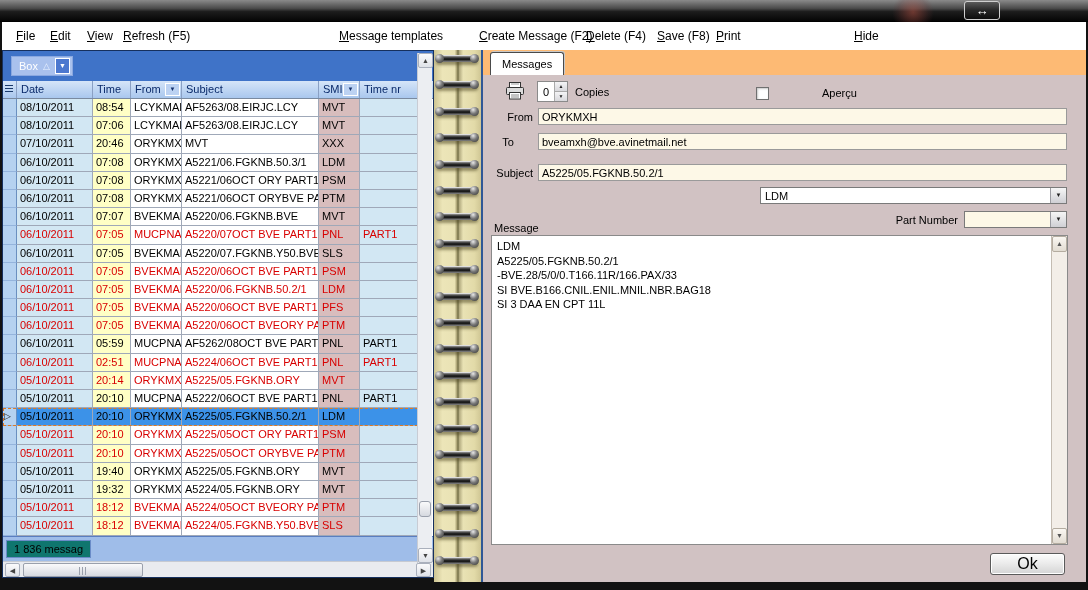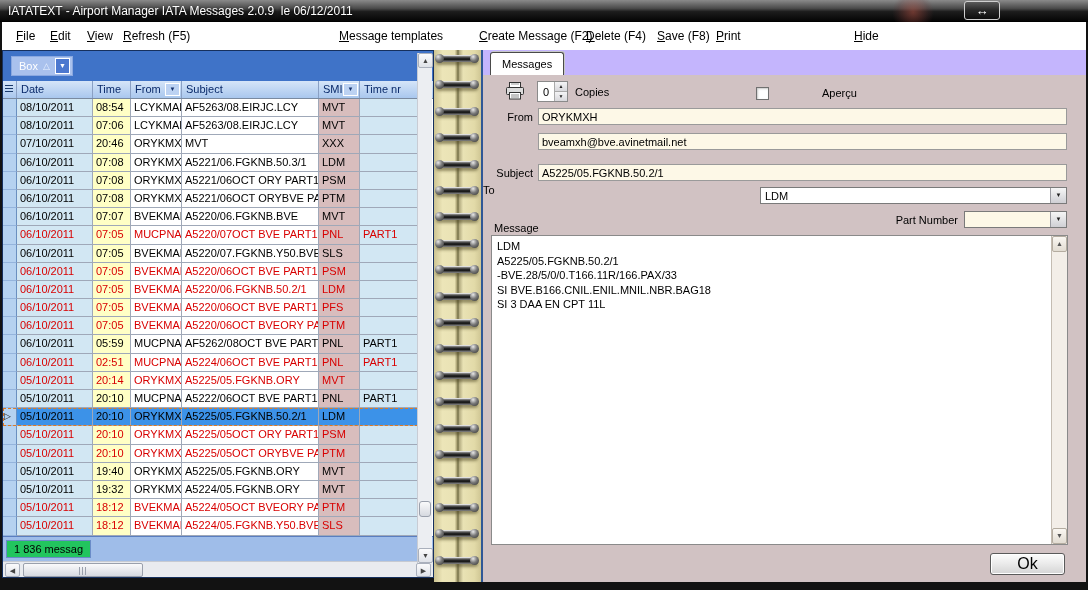--- a/index.html
+++ b/index.html
@@ -62,21 +62,21 @@
   .c-from { width:51px; background:#fff; }
   .c-subj { width:137px; background:#fff; }
   .c-smi  { width:41px; background:#d8bdbd; }
   .c-part { flex:1; background:#d2e7f3; border-right:none; }
   .trow.red .cell:not(.c-sel) { color:#d80000; }
   .trow.selected .cell:not(.c-sel) { background:#3c92e8; color:#000; }
   .trow.selected { outline:1px dashed #e07a20; outline-offset:-1px; }
 
   .status { flex:0 0 25px; background:#9fbde9; border-top:1px solid #5a7ec0; position:relative; }
   .status-box { position:absolute; left:3px; top:3px; height:18px; line-height:17px; padding:0 7px;
-    background:#22c55e; border:1px solid #6a8cc8; font-size:11px; color:#000; white-space:nowrap; }
+    background:#0f766e; border:1px solid #6a8cc8; font-size:11px; color:#000; white-space:nowrap; }
 
   .hscroll { flex:0 0 16px; background:#e9ebef; position:relative; border-top:1px solid #c6cad2; }
   .hs-btn { position:absolute; top:1px; width:15px; height:14px; background:linear-gradient(#fbfbfc,#dfe2e8);
     border:1px solid #aab0bc; border-radius:2px; font-size:7px; color:#444; text-align:center; line-height:13px; }
   .hs-left{left:2px} .hs-right{right:2px}
   .hs-thumb { position:absolute; left:20px; top:1px; width:120px; height:14px;
     background:linear-gradient(#fafafb,#d6d9e0); border:1px solid #9aa0ac; border-radius:2px; }
   .hs-thumb::after { content:""; position:absolute; left:50%; top:3px; width:7px; height:8px;
     margin-left:-4px; background:repeating-linear-gradient(90deg,#9aa0ac 0 1px, transparent 1px 3px); }
 
@@ -92,21 +92,21 @@
   .spiral { position:absolute; left:434px; top:50px; width:47px; height:532px;
     background:linear-gradient(90deg,#cdc493, #ece5b8 18%, #e9e2b4 44%, #a29a6c 49%, #6e6a42 51%, #b3ab80 54%, #e9e2b4 62%, #e2daa8 86%, #cfc694); }
   .ring { position:absolute; left:2px; width:42px; height:7px; border-radius:4px;
     background:linear-gradient(#cfcfcf, #3a3a3a 40%, #0e0e0e 60%, #8a8a8a);
     box-shadow:0 3px 3px rgba(80,72,36,.55), inset 0 1px 0 rgba(255,255,255,.55); }
   .ring::before, .ring::after { content:""; position:absolute; top:-1px; width:9px; height:9px;
     border-radius:50%; background:radial-gradient(circle at 35% 30%, #e8e8e8, #7a7a7a 45%, #2e2e2e); }
   .ring::before{left:-1px} .ring::after{right:-1px}
 
   
-  .tabstrip { position:absolute; left:481px; top:50px; width:605px; height:25px; background:#c4b5fd;
+  .tabstrip { position:absolute; left:481px; top:50px; width:605px; height:25px; background:#fdba74;
     border-left:2px solid #2f5796; }
   .tab { position:absolute; left:7px; top:2px; height:23px; padding:0 11px; background:#fff;
     border:1px solid #4a4a4a; border-bottom:none; border-radius:3px 3px 0 0;
     font-size:11px; line-height:22px; color:#000; box-shadow:1px -1px 0 #c8c8c8; }
   .rpanel { position:absolute; left:481px; top:75px; width:605px; height:507px;
     background:#d1c2c3; border-left:2px solid #2f5796; }
 
   .lab { position:absolute; font-size:11px; color:#000; white-space:nowrap; }
   .field { position:absolute; height:17px; background:#fdf8e7; border:1px solid #9a9a9a;
     font-size:11px; color:#000; padding:1px 3px; font-family:"Liberation Sans", sans-serif; width:529px; left:55px; }
@@ -142,21 +142,20 @@
 
   .ok-btn { position:absolute; left:507px; top:478px; width:75px; height:22px;
     background:linear-gradient(#fcfcfc,#ececec 45%,#d4d4d4); border:1px solid #5a5a5a;
     border-radius:3px; font-size:16px; color:#000; text-align:center; line-height:20px;
     box-shadow:inset 0 0 0 1px #fff; }
 </style>
 </head>
 <body>
 
 <div class="titlebar">
-  <span class="title-text">IATATEXT - Airport Manager IATA Messages 2.0.9 &nbsp;le 06/12/2011</span>
   <span class="title-blur"></span>
   <span class="restore-btn"><span>↔</span></span>
 </div>
 
 <div class="menubar">
     <span class="mitem"><u>F</u>ile</span>
     <span class="mitem"><u>E</u>dit</span>
     <span class="mitem"><u>V</u>iew</span>
     <span class="mitem"><u>R</u>efresh (F5)</span>
     <span class="mitem"><u>M</u>essage templates</span>
@@ -470,21 +469,21 @@
     </div>
   </div>
   <span class="lab" style="left:92px; top:11px;">Copies</span>
 
   <span class="checkbox"></span>
   <span class="lab" style="left:291px; top:12px;margin-left:48px;">Aperçu</span>
 
   <span class="lab" style="left:0; top:36px; width:50px; text-align:right;">From</span>
   <input class="field" style="top: 33px;" readonly="" value="ORYKMXH">
 
-  <span class="lab" style="left:0; top:61px; width:50px; text-align:left;margin-top:48px;">To</span>
+  <span class="lab" style="left:0; top:61px; width:50px; text-align:center;">To</span>
   <input class="field" style="top: 58px;" readonly="" value="bveamxh@bve.avinetmail.net">
 
   <span class="lab" style="left:0; top:92px; width:50px; text-align:right;">Subject</span>
   <input class="field" style="top: 89px;" readonly="" value="A5225/05.FGKNB.50.2/1">
 
   <div class="combo combo-smi">
     <span class="combo-val">LDM</span>
     <span class="combo-btn">▼</span>
   </div>
 

